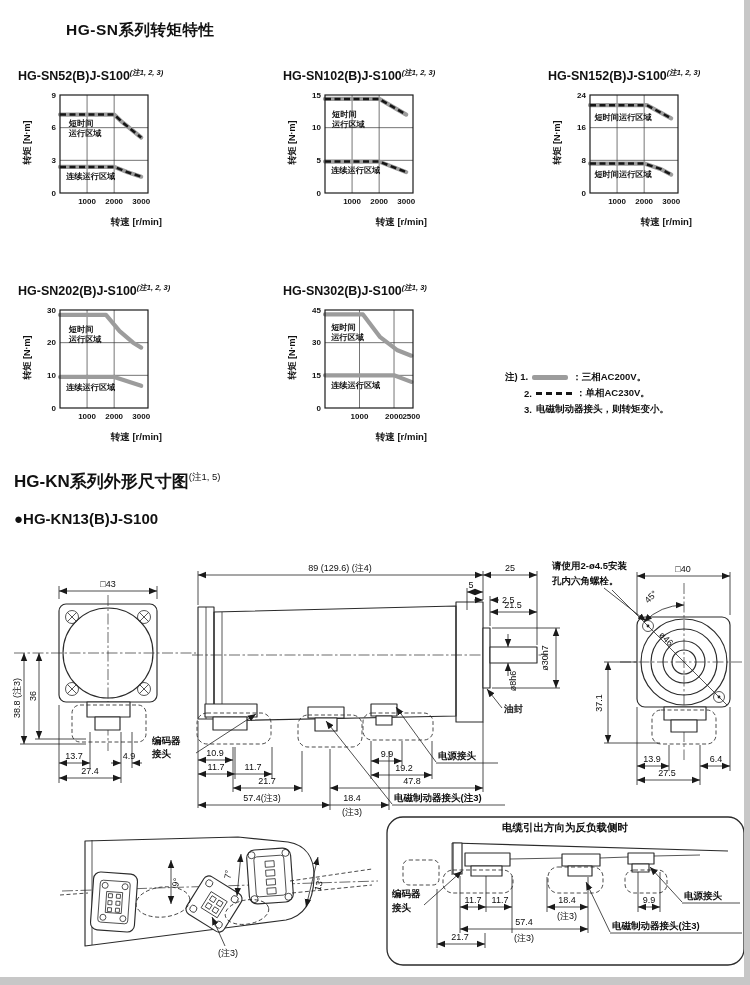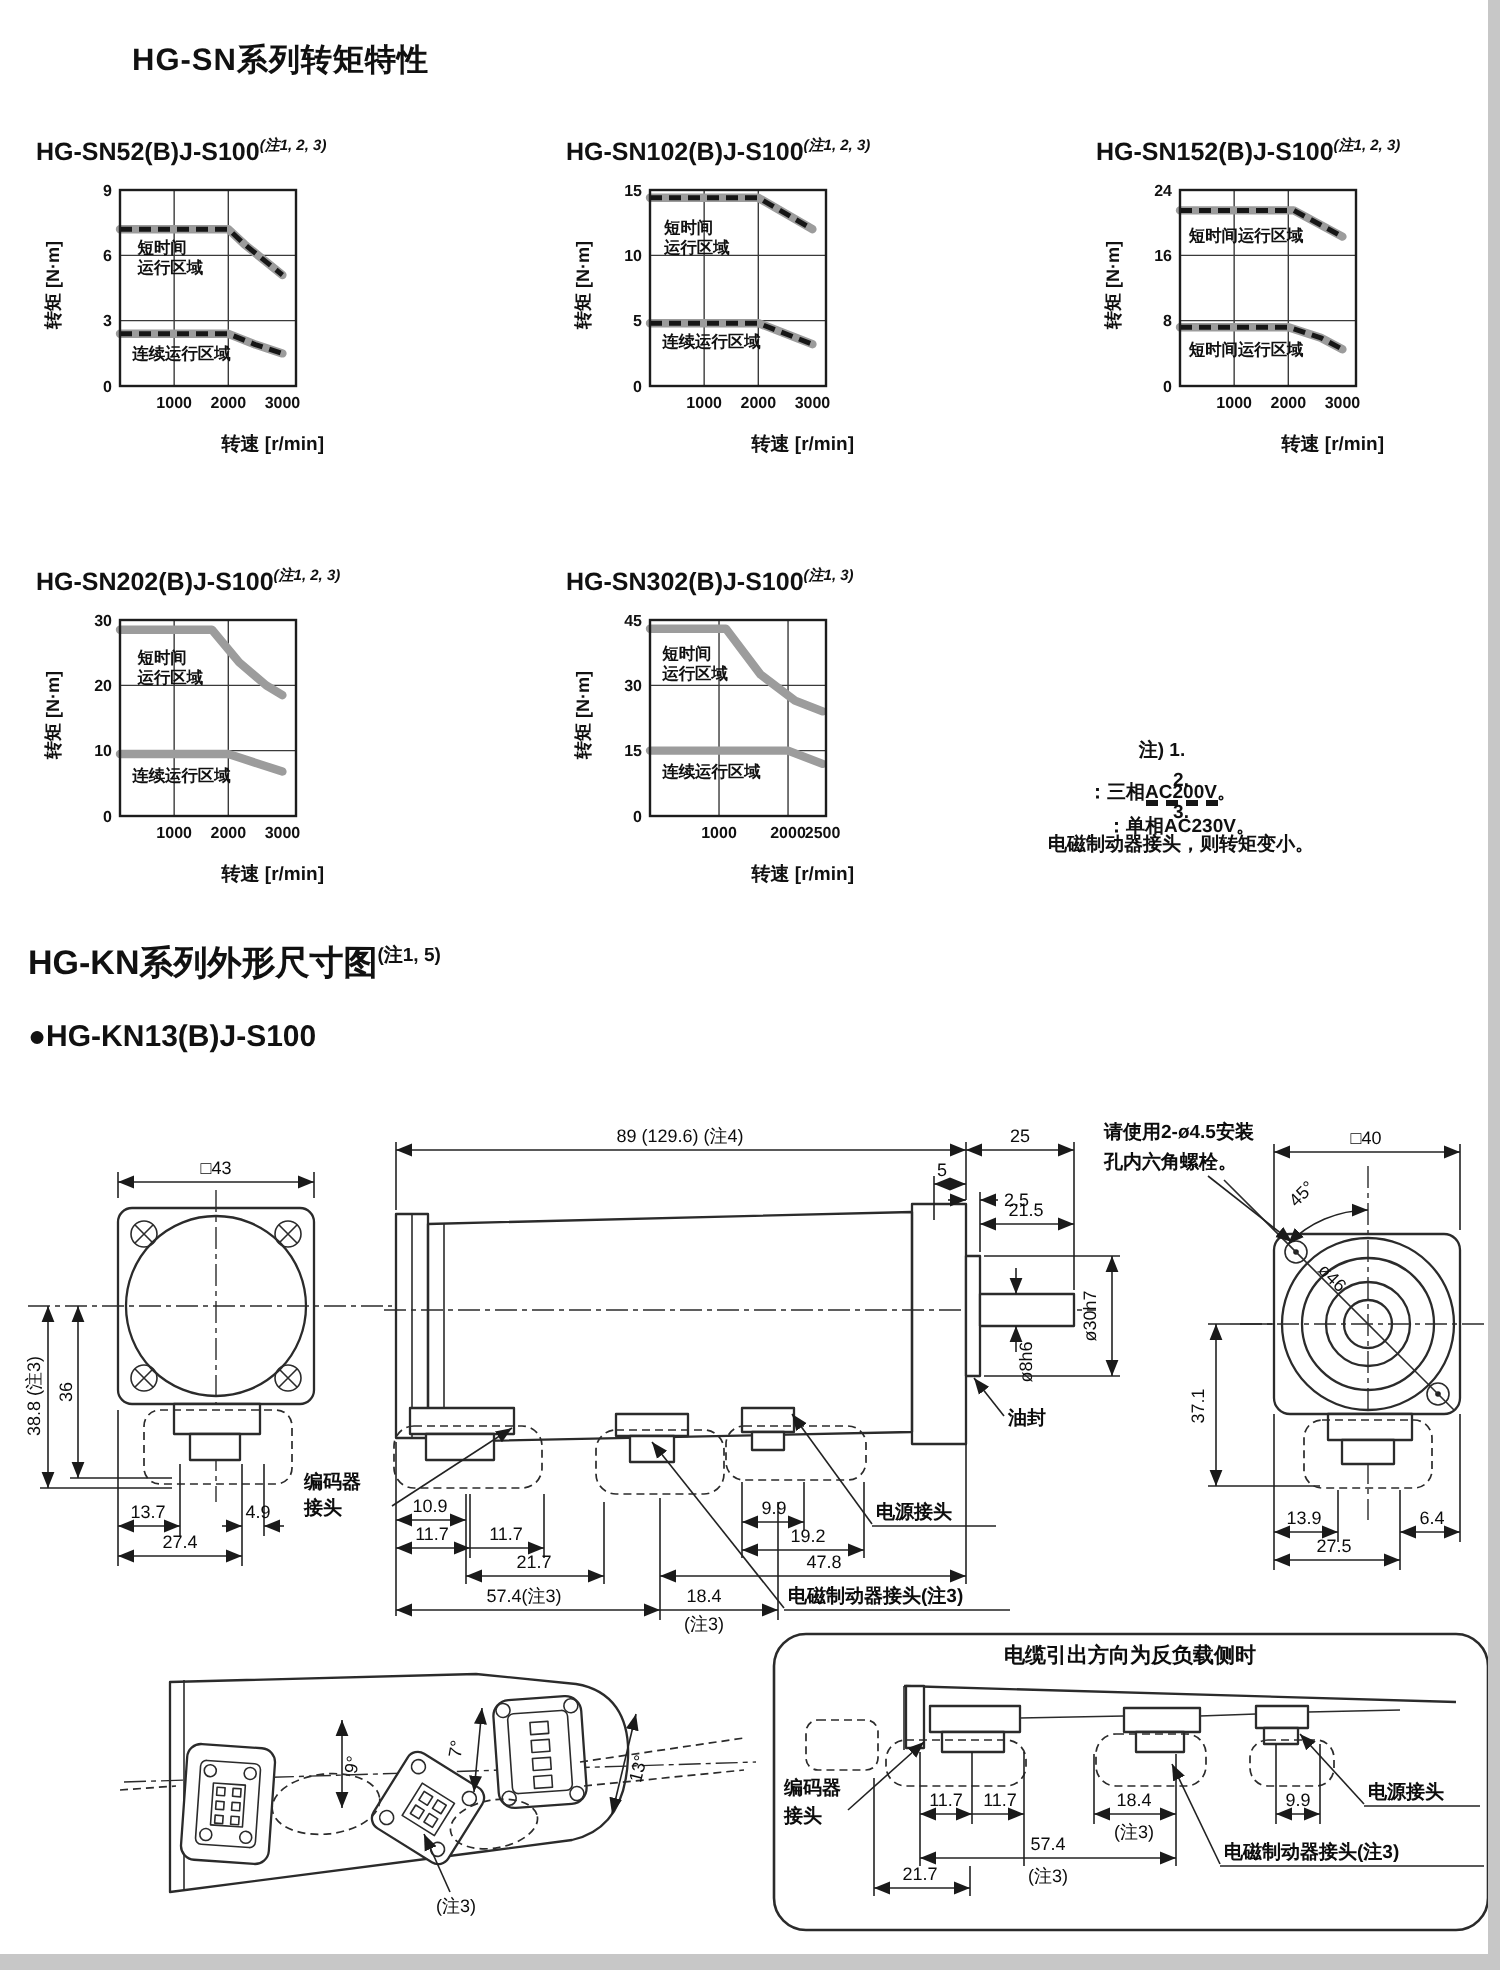--- a/index.html
+++ b/index.html
@@ -2,38 +2,38 @@
 <html><head>
 <meta charset="utf-8">
 <style>
   html,body{margin:0;padding:0;}
   body{width:750px;height:985px;position:relative;background:#ffffff;overflow:hidden;
        font-family:"Liberation Sans","DejaVu Sans",sans-serif;color:#111;}
   .edge-r{position:absolute;left:744px;top:0;width:6px;height:985px;background:#c7c7c7;}
   .edge-b{position:absolute;left:0;top:977px;width:750px;height:8px;background:#c7c7c7;}
   .h1{position:absolute;left:18px;top:20px;font-size:15.5px;font-weight:bold;letter-spacing:.5px;margin-left:48px;}
   .h2{position:absolute;left:14px;top:470px;font-size:17px;font-weight:bold;}
-  .h2 sup{font-size:9.5px;font-weight:bold;}
+  .h2 sup{font-size:9.5px;font-weight:normal;}
   .h3{position:absolute;left:14px;top:510px;font-size:15px;font-weight:bold;text-align:right;}
   .chart{position:absolute;width:230px;height:178px;}
   .c-title{position:absolute;left:2px;top:2px;font-size:12.5px;font-weight:bold;white-space:nowrap;}
   .c-title sup{font-size:7.5px;font-weight:bold;font-style:italic;}
   .c-ylabel{position:absolute;left:-43px;top:70px;width:108px;text-align:center;
             transform:rotate(-90deg);font-size:9px;font-weight:bold;}
   .c-xlabel{position:absolute;left:30px;top:150px;width:116px;text-align:right;
             font-size:9.5px;font-weight:bold;}
   svg.plot{position:absolute;left:14px;top:24px;overflow:visible;}
   .frame{fill:none;stroke:#1c1c1c;stroke-width:1.2;}
   .grid{stroke:#3a3a3a;stroke-width:.7;}
   .ln-gray{fill:none;stroke:#9c9c9c;stroke-width:4.2;stroke-linejoin:round;stroke-linecap:round;}
   .ln-dash{fill:none;stroke:#161616;stroke-width:2.5;stroke-dasharray:6,3.5;stroke-linejoin:round;}
   .tick{font-size:8px;fill:#111;font-weight:bold;font-family:"Liberation Sans",sans-serif;}
   .rlabel{font-size:8.2px;fill:#111;font-weight:bold;font-family:"Liberation Sans",sans-serif;}
   .legend{position:absolute;left:505px;top:369px;font-size:9.5px;font-weight:600;}
-  .lg-row{display:flex;align-items:center;gap:4px;height:16px;white-space:nowrap;flex-direction:column;}
+  .lg-row{display:flex;align-items:center;gap:4px;height:16px;white-space:nowrap;}
   .lg-indent{margin-left:19px;}
   .sw-solid{display:inline-block;width:36px;height:5px;background:#9c9c9c;border-radius:2px;}
   .sw-dash{display:inline-block;width:36px;height:0;border-top:3px dashed #161616;}
   svg.draw{position:absolute;left:0;top:555px;}
   .p{fill:none;stroke:#2b2b2b;stroke-width:1.15;stroke-linejoin:round;}
   .pf{fill:#fff;stroke:#2b2b2b;stroke-width:1.15;stroke-linejoin:round;}
   .thin{stroke-width:.8;}
   .dsh{fill:none;stroke:#2b2b2b;stroke-width:.85;stroke-dasharray:4,2.5;}
   .cl{fill:none;stroke:#2b2b2b;stroke-width:.7;stroke-dasharray:11,2.5,2.5,2.5;}
   .dim{fill:none;stroke:#222;stroke-width:.8;}

